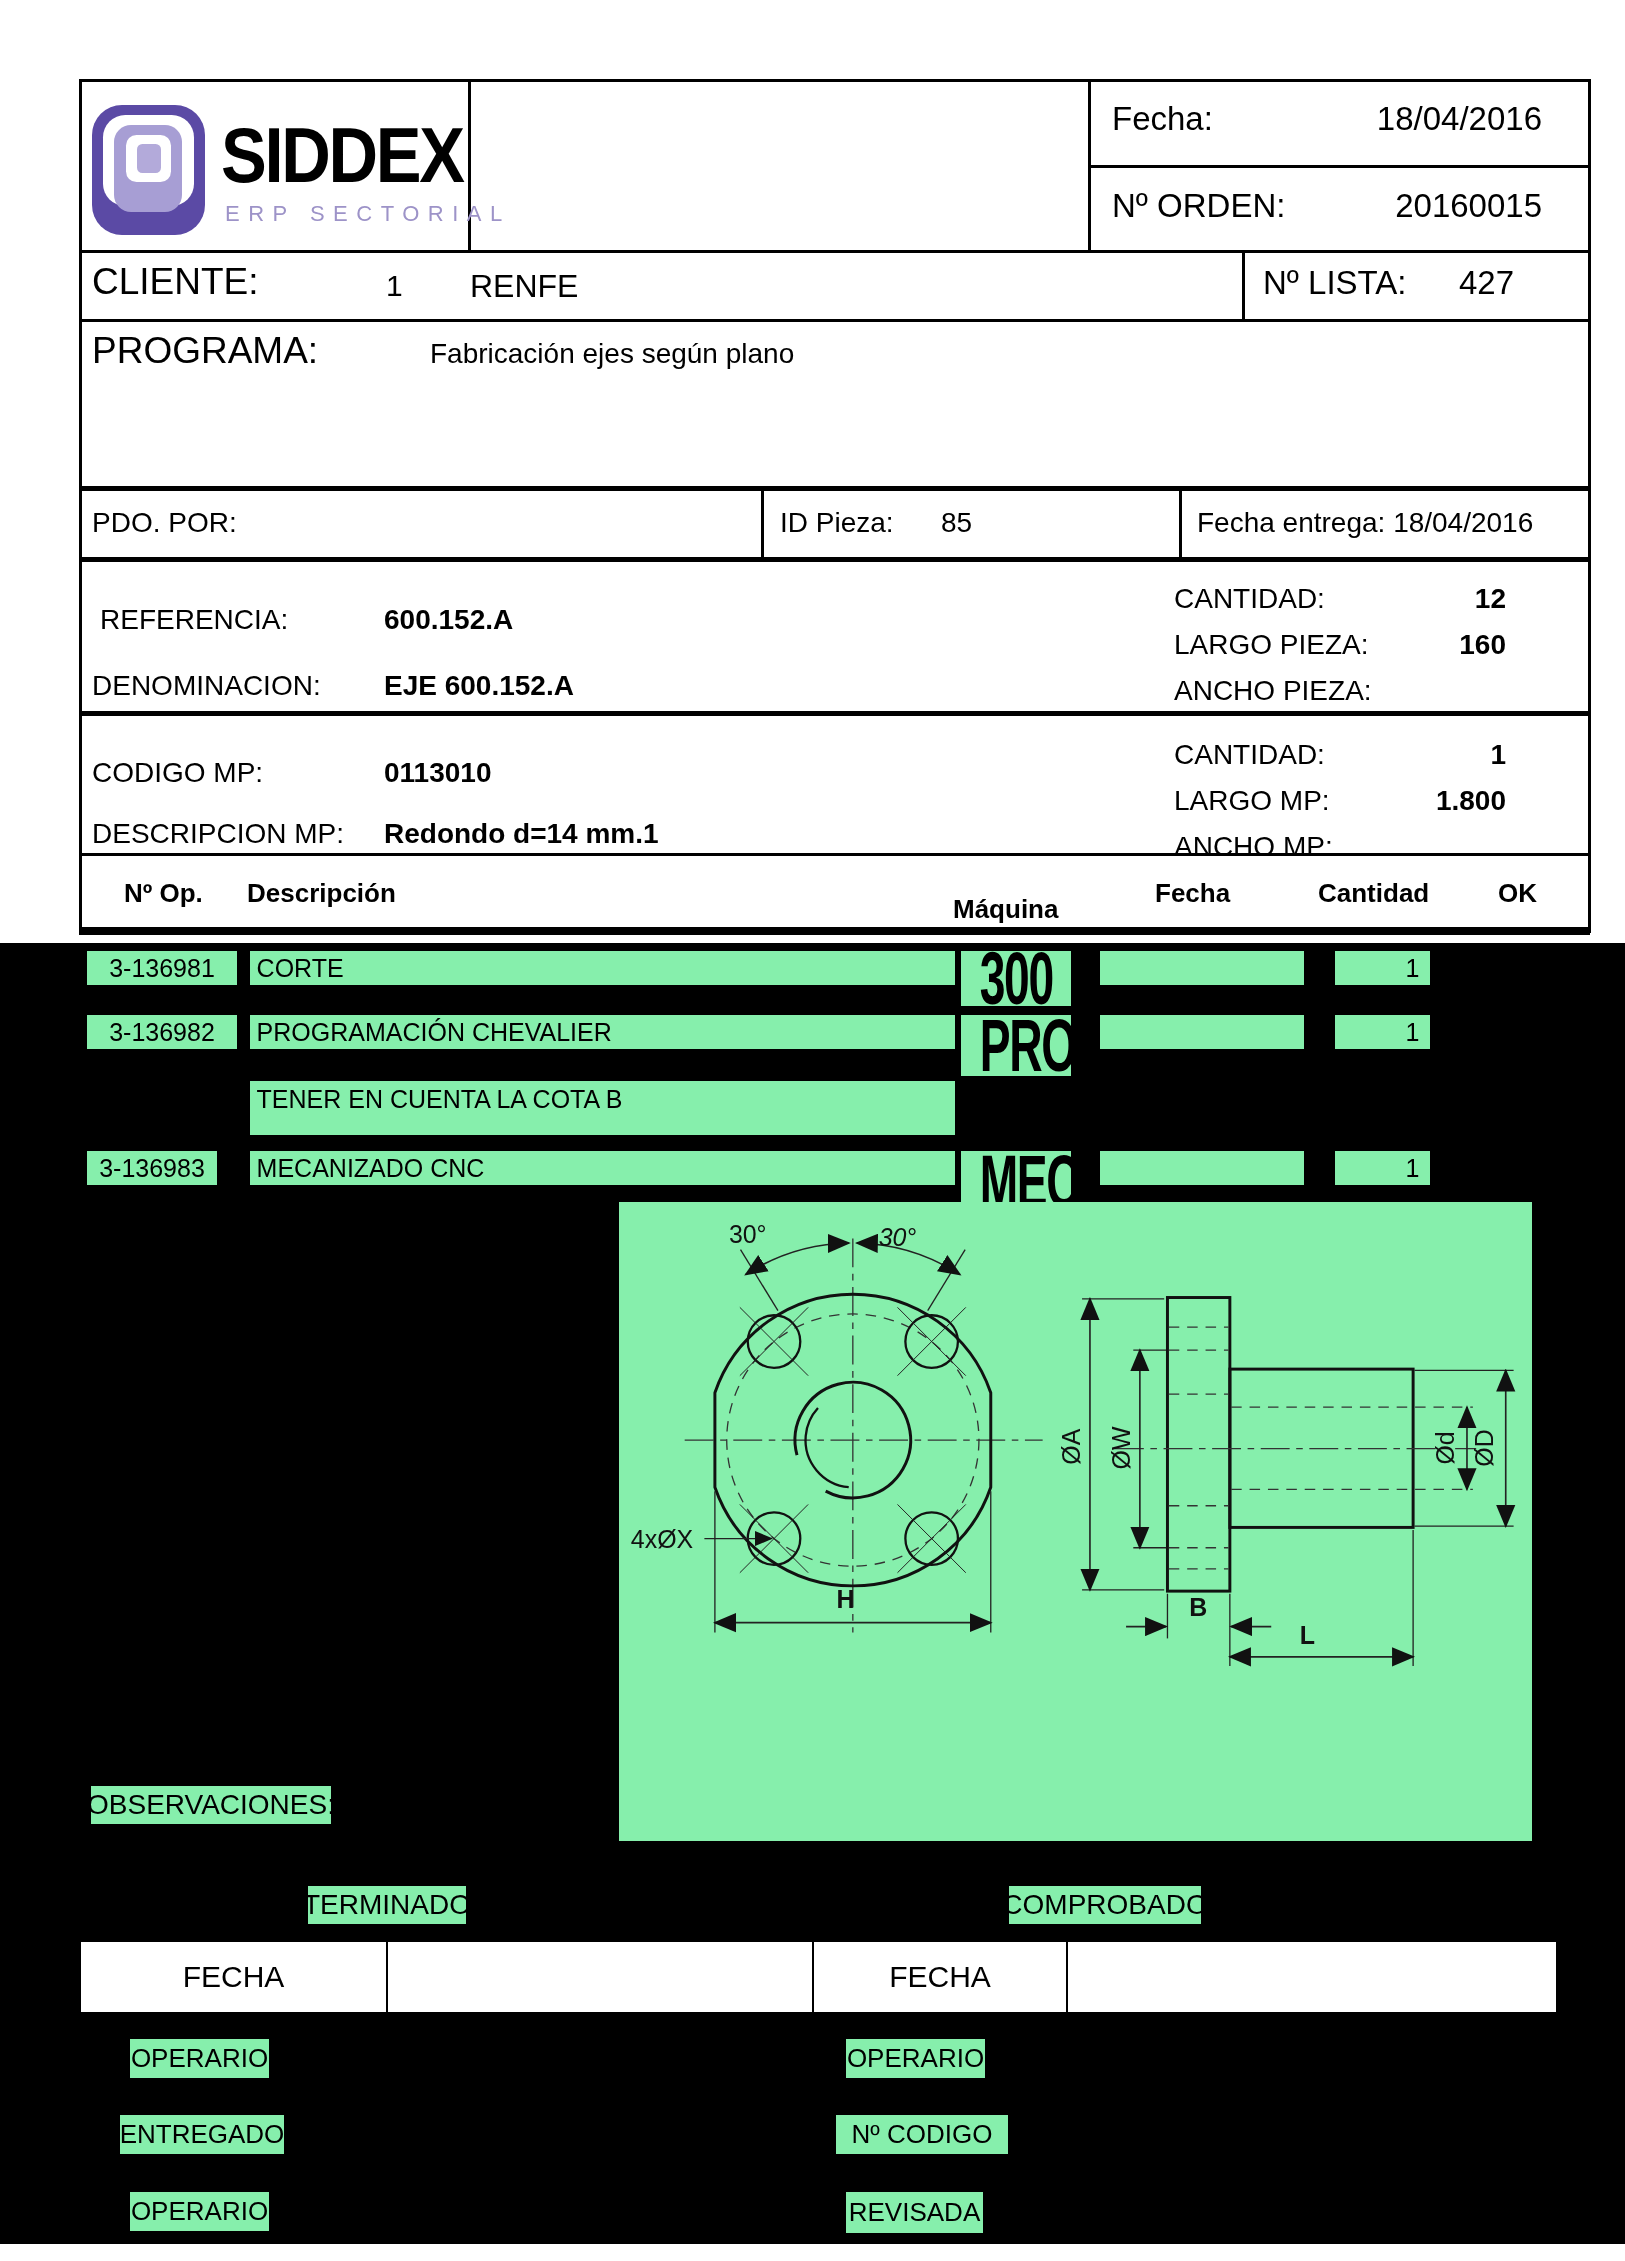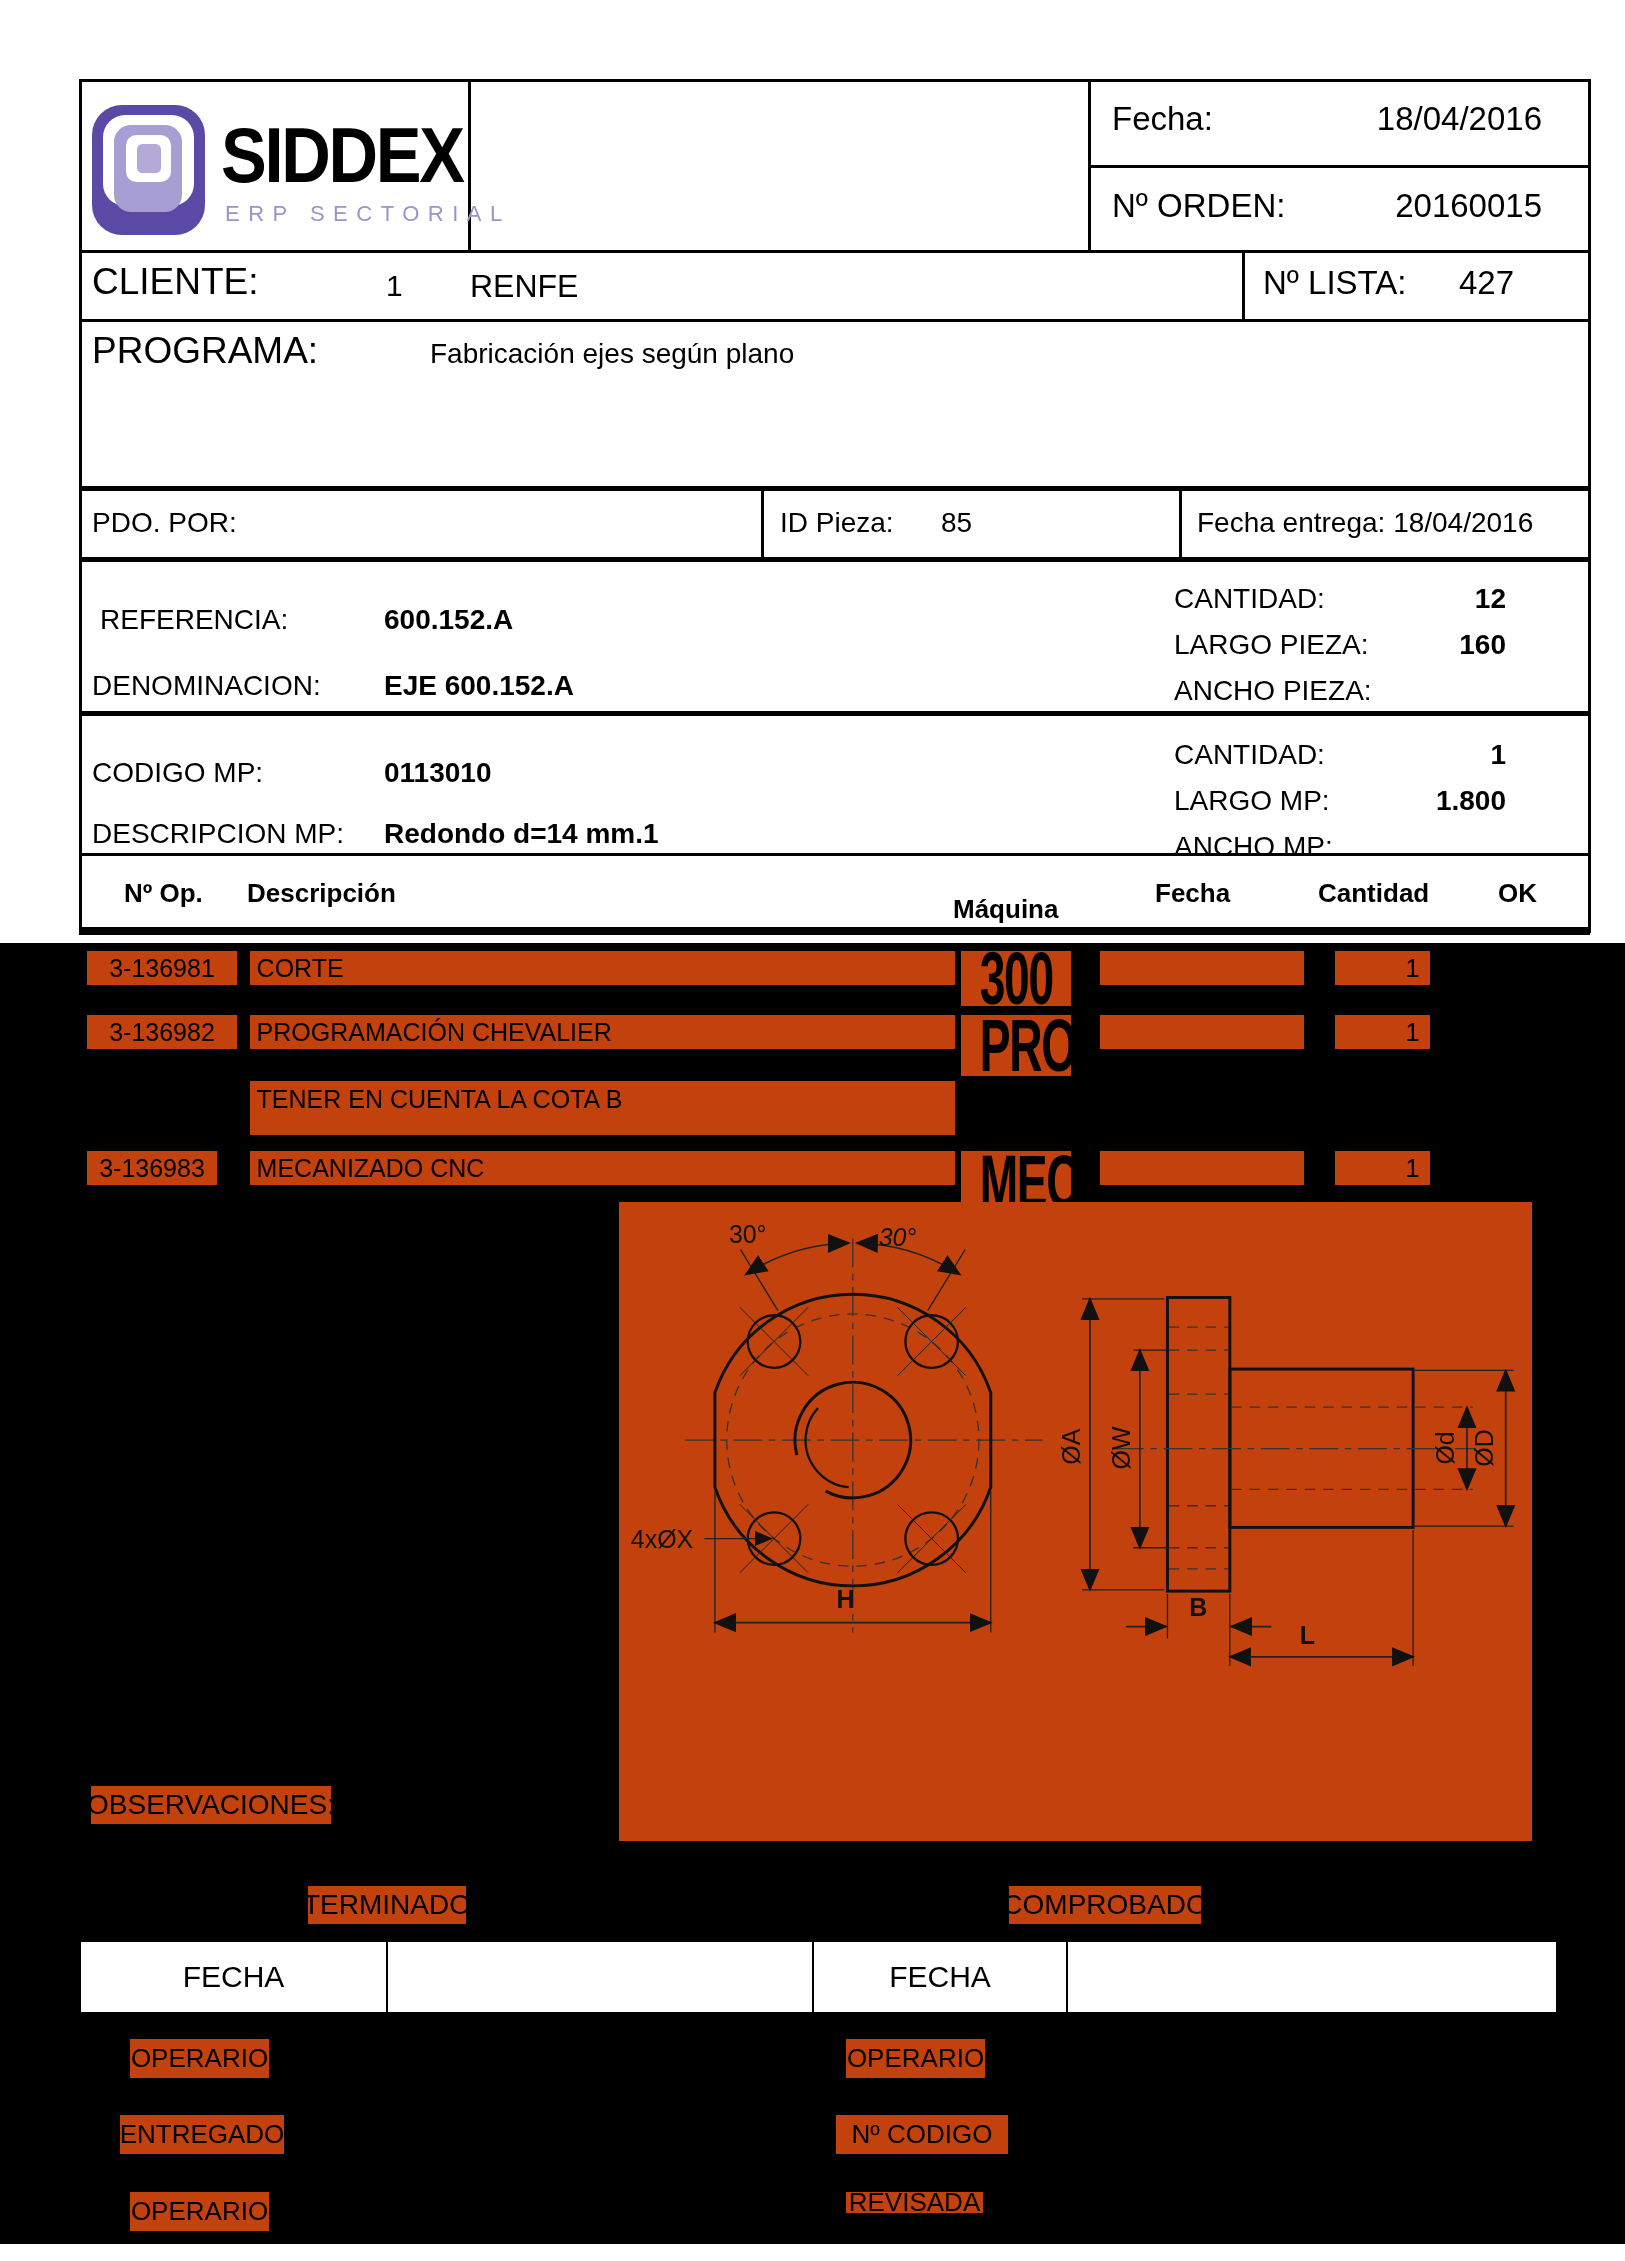--- a/index.html
+++ b/index.html
@@ -4,21 +4,21 @@
 <style>
   html,body{margin:0;padding:0;background:#fff;}
   .page{position:relative;width:1626px;height:2261px;background:#fff;overflow:hidden;
         font-family:"Liberation Sans",sans-serif;color:#000;}
   .abs{position:absolute;}
   .hl{position:absolute;background:#000;}
   .vl{position:absolute;background:#000;}
   .txt{position:absolute;white-space:nowrap;}
   .b{font-weight:bold;}
   .blackzone{position:absolute;left:0;top:943px;width:1626px;height:1301px;background:#000;}
-  .wbox{position:absolute;background:#c2410c;color:#000;overflow:hidden;}
+  .wbox{position:absolute;background:#86efac;color:#000;overflow:hidden;}
   .opnum{font-size:25px;text-align:center;}
   .opdesc{font-size:25px;padding-left:6.6px;}
   .opcant{font-size:25px;text-align:right;padding-right:10.5px;}
   .maqtxt{display:block;width:100%;text-align:center;font-weight:bold;font-size:70px;
           letter-spacing:-2px;transform:scale(0.66,1.06);transform-origin:50% 45%;}
   .cell-border{border:2.6px solid #000;box-sizing:border-box;background:#fff;}
   .center{display:flex;align-items:center;justify-content:center;}
   .dtxt{font-family:"Liberation Sans",sans-serif;font-size:38px;fill:#111;}
   .ol{fill:none;stroke:#111;stroke-width:4.5;}
   .thin{fill:none;stroke:#222;stroke-width:2;}
@@ -259,18 +259,18 @@
   <div class="wbox center" style="left:120px;top:2115px;width:164px;height:39px;font-size:26px;">
       <span>ENTREGADO</span>
     </div>
   <div class="wbox center" style="left:836px;top:2115px;width:172px;height:39px;font-size:26px;">
       <span>Nº CODIGO</span>
     </div>
 
   <div class="wbox center" style="left:130px;top:2192px;width:139px;height:39px;font-size:26px;">
       <span>OPERARIO</span>
     </div>
-  <div class="wbox center" style="left:846px;top:2192px;width:137px;height:21px;font-size:26px;">
+  <div class="wbox center" style="left:846px;top:2192px;width:137px;height:41px;font-size:26px;">
       <span>REVISADA</span>
     </div>
 
 </div>
 
 
 </body></html>

